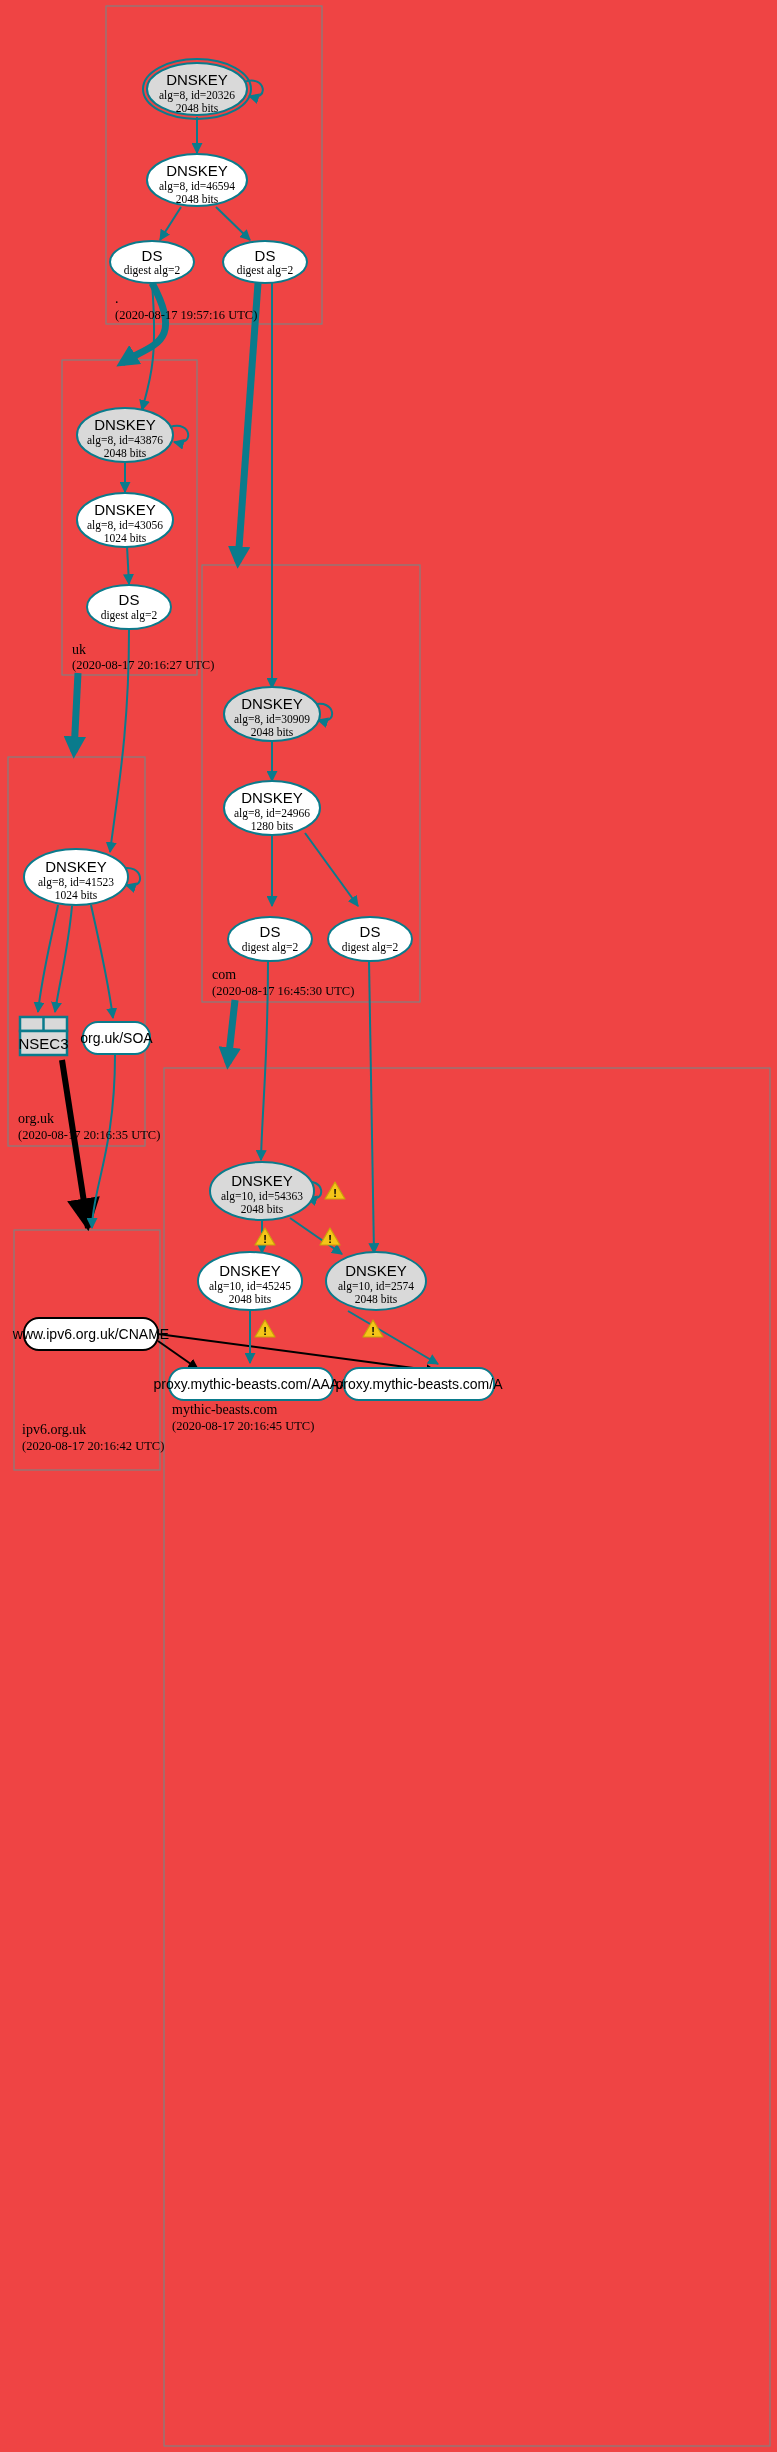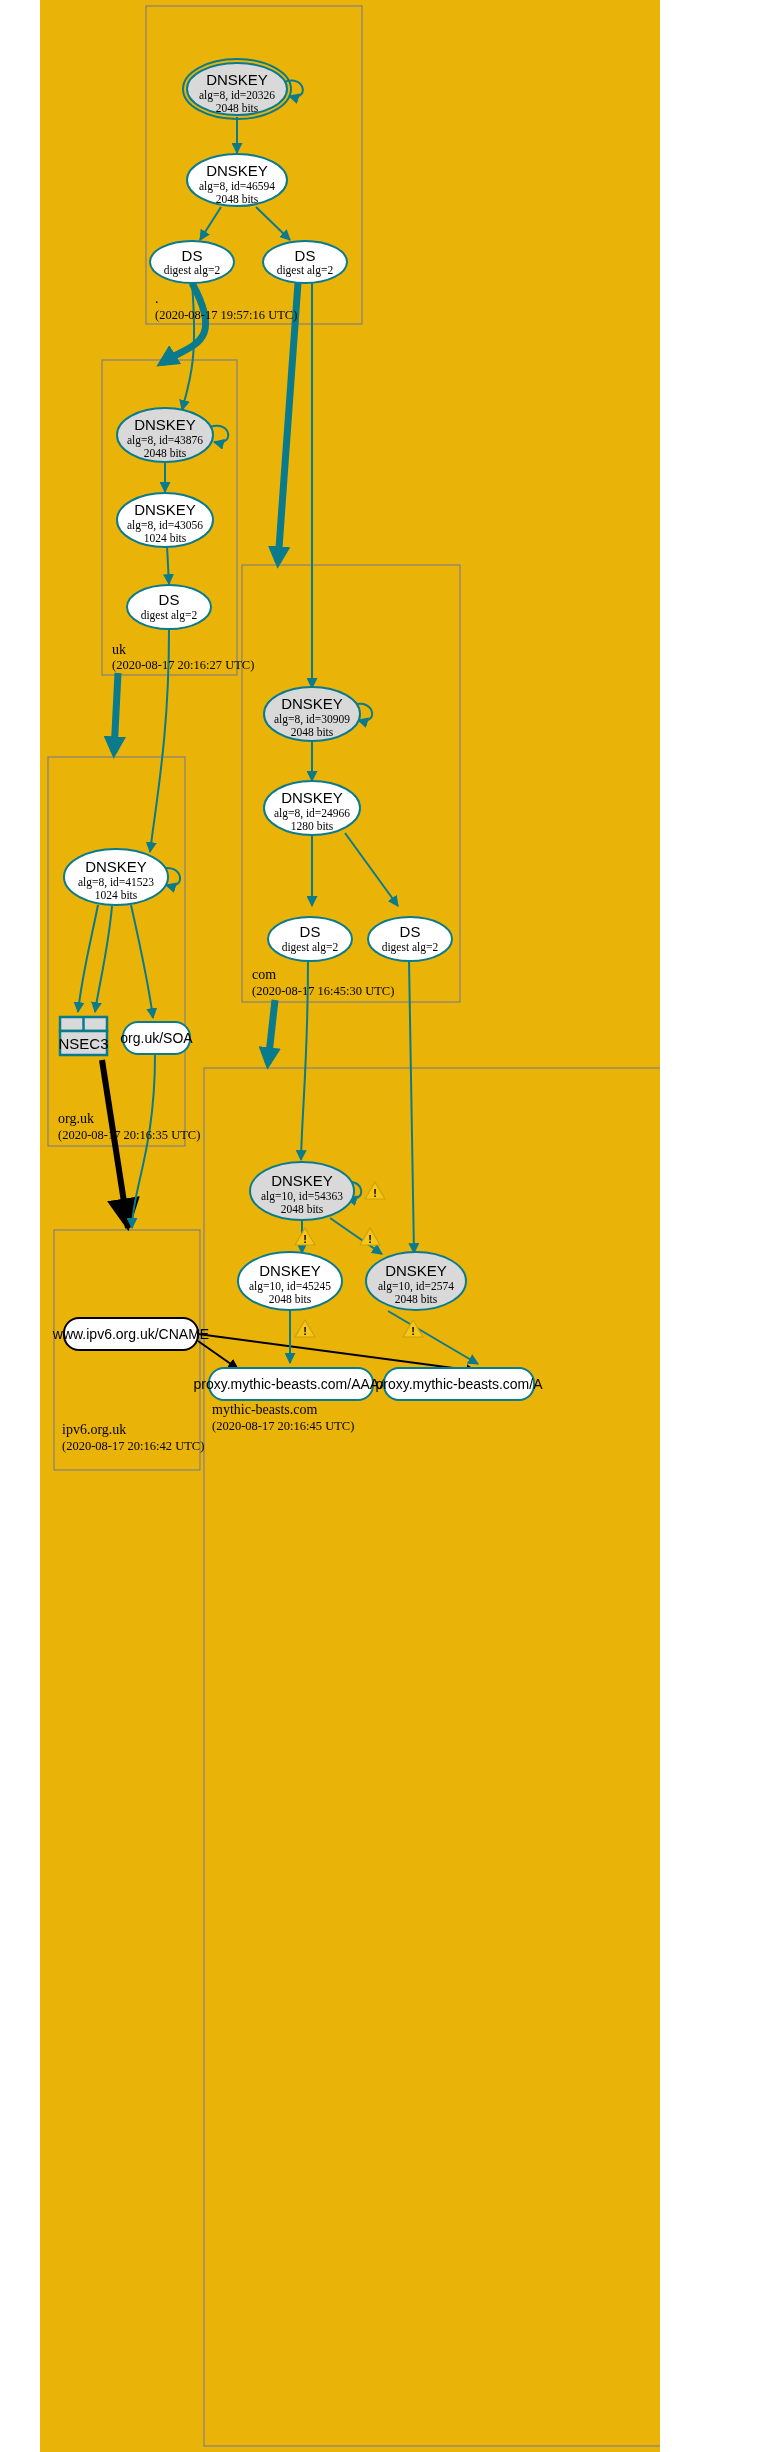--- a/index.html
+++ b/index.html
@@ -2,26 +2,25 @@
 <html><head>
 <meta charset="utf-8">
 <style>
   html, body {
     margin: 0;
     padding: 0;
     background: #ffffff;
   }
   #root {
     position: relative;
-    width: 620px;
+    width: 777px;
     height: 2452px;
-    background: #eab308;
+    background: #ef4444;
     font-family: "Liberation Sans", sans-serif;
     overflow: hidden;
-    margin-left: 40px;
   }
   svg.diagram {
     position: absolute;
     top: 0; left: 0;
     width: 777px;
     height: 2452px;
   }
   .zone-box {
     fill: none;
     stroke: #808080;

